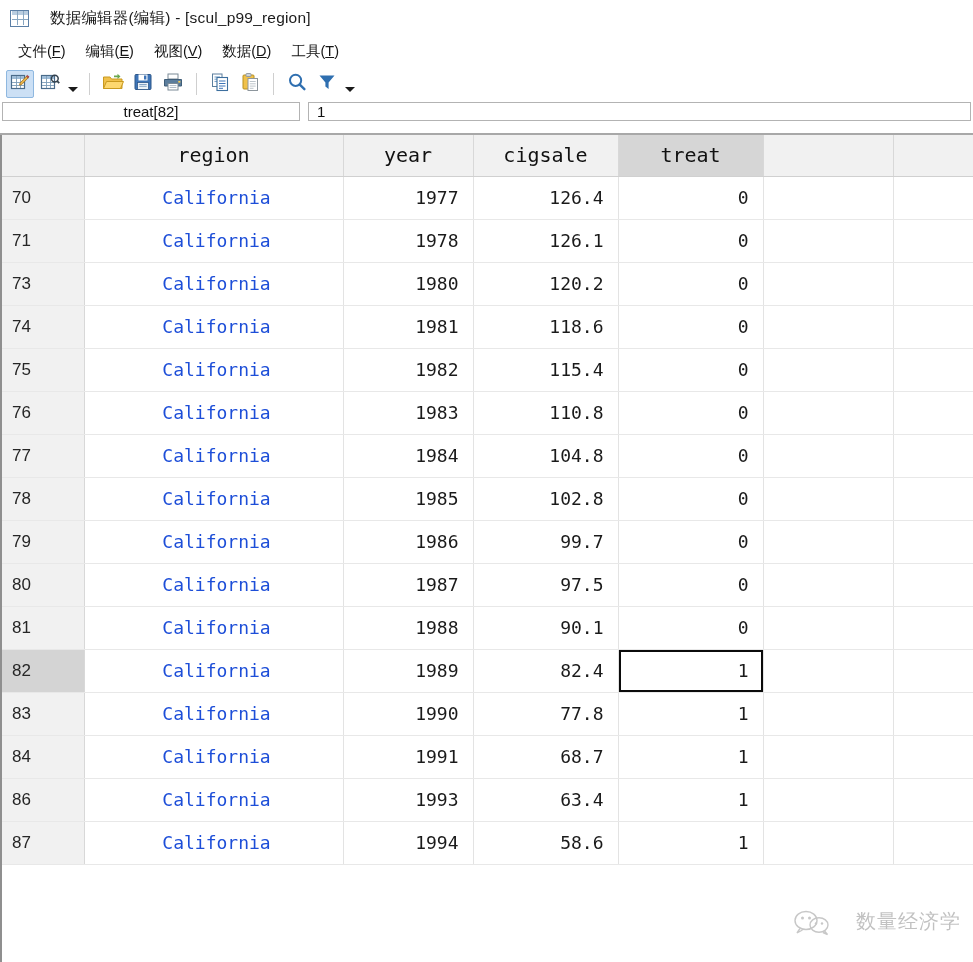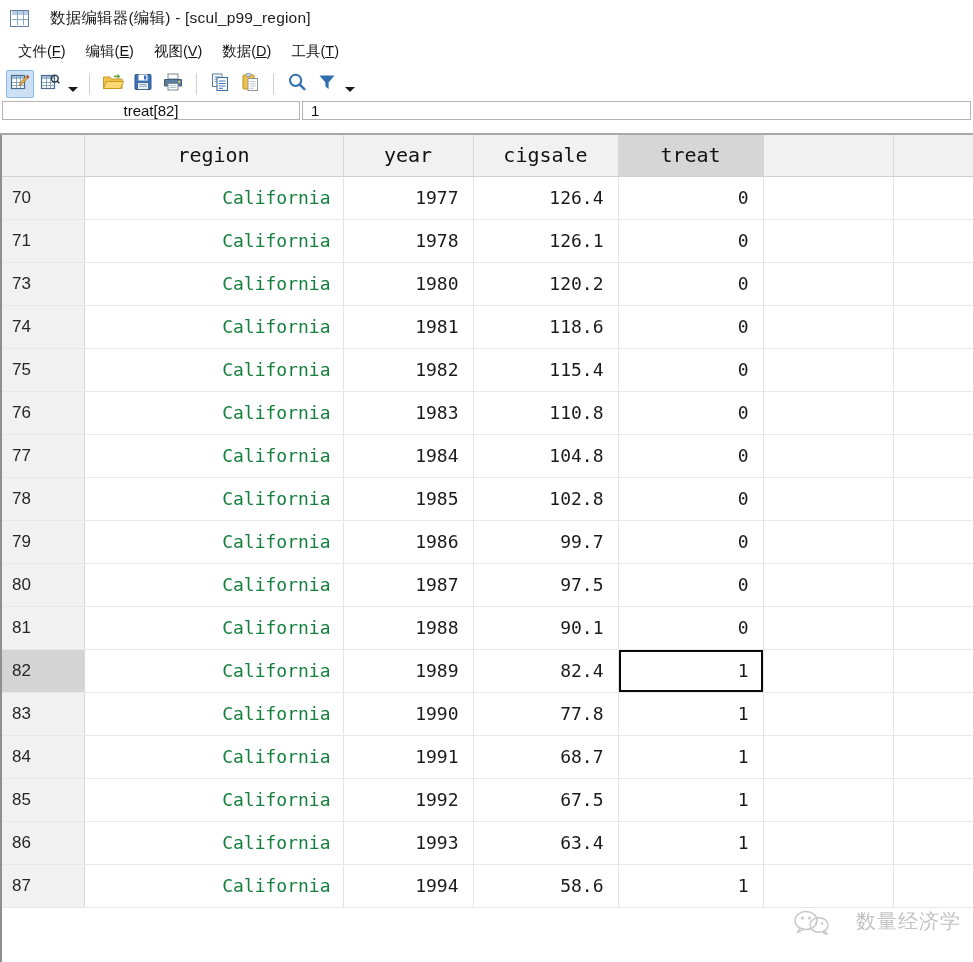--- a/index.html
+++ b/index.html
@@ -119,24 +119,24 @@
     width: 1px; height: 22px;
     background: #cfcfcf;
     margin: 0 7px;
     flex: 0 0 auto;
   }
 
   
   .cellbar {
     height: 31px;
     display: flex;
-    align-items: flex-end;
-    padding: 0 2px 13px 2px;
-    background: #ffffff;
-    gap: 2px;
+    align-items: flex-start;
+    padding: 0 2px 6px 2px;
+    background: #ffffff;
+    gap: 8px;
     flex: 0 0 auto;
   }
   .cellref {
     width: 298px;
     border: 1px solid #b3b3b3;
     background: #ffffff;
     display: flex; align-items: center; justify-content: center;
     font-size: 15px;
     color: #111111;
     flex: 0 0 auto;
@@ -204,22 +204,22 @@
     background: #f1f1f1;
     font-family: "Liberation Sans", sans-serif;
     font-size: 17px;
     color: #262626;
     text-align: left;
     padding-right: 16px;
     border-right: 1px solid #d8d8d8;
   }
   .grid tbody tr.selrow td.rownum { background: #d4d4d4; }
   .grid tbody td.str {
-    color: #15803d;
-    text-align: right;
+    color: #1d4ed8;
+    text-align: center;
     padding-left: 18px;
   }
   .grid tbody td.numeric { text-align: right; padding-right: 14px; }
   .grid tbody td.empty { padding: 0; }
 
   .grid tbody td.activecell {
     position: relative;
   }
   .grid tbody td.activecell::after {
     content: "";
@@ -555,29 +555,20 @@
           <tr>
             <td class="rownum">84</td>
             <td class="str">California</td>
             <td class="numeric">1991</td>
             <td class="numeric">68.7</td>
             <td class="numeric">1</td>
             <td class="empty"></td>
             <td class="empty"></td>
           </tr>
           <tr>
-            <td class="rownum">85</td>
-            <td class="str">California</td>
-            <td class="numeric">1992</td>
-            <td class="numeric">67.5</td>
-            <td class="numeric">1</td>
-            <td class="empty"></td>
-            <td class="empty"></td>
-          </tr>
-          <tr>
             <td class="rownum">86</td>
             <td class="str">California</td>
             <td class="numeric">1993</td>
             <td class="numeric">63.4</td>
             <td class="numeric">1</td>
             <td class="empty"></td>
             <td class="empty"></td>
           </tr>
           <tr>
             <td class="rownum">87</td>

